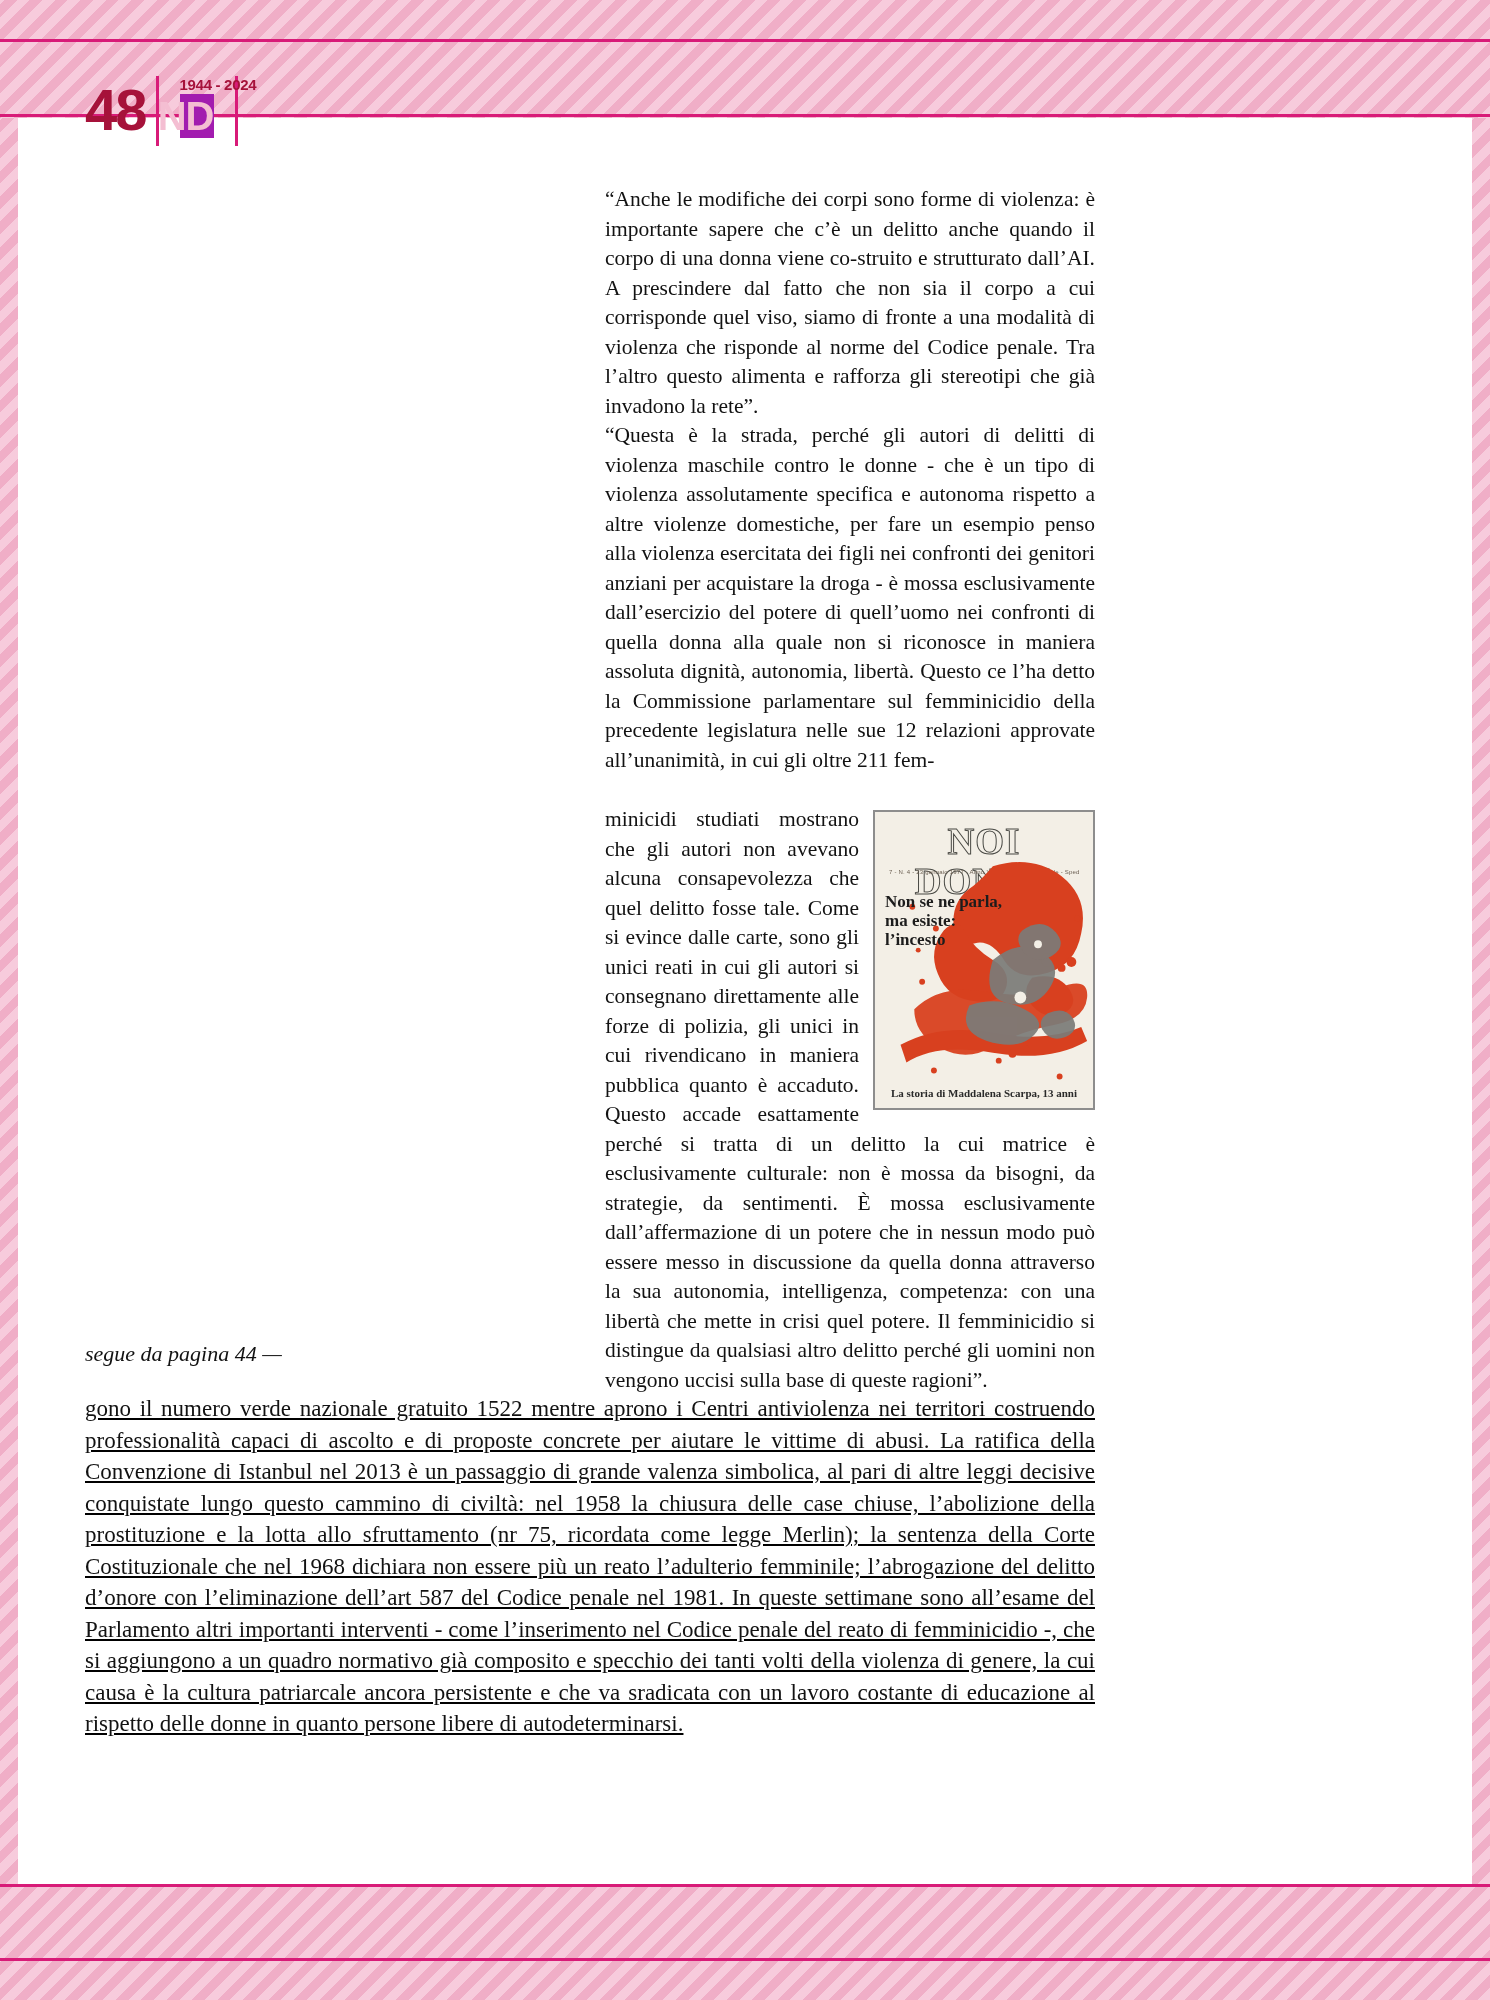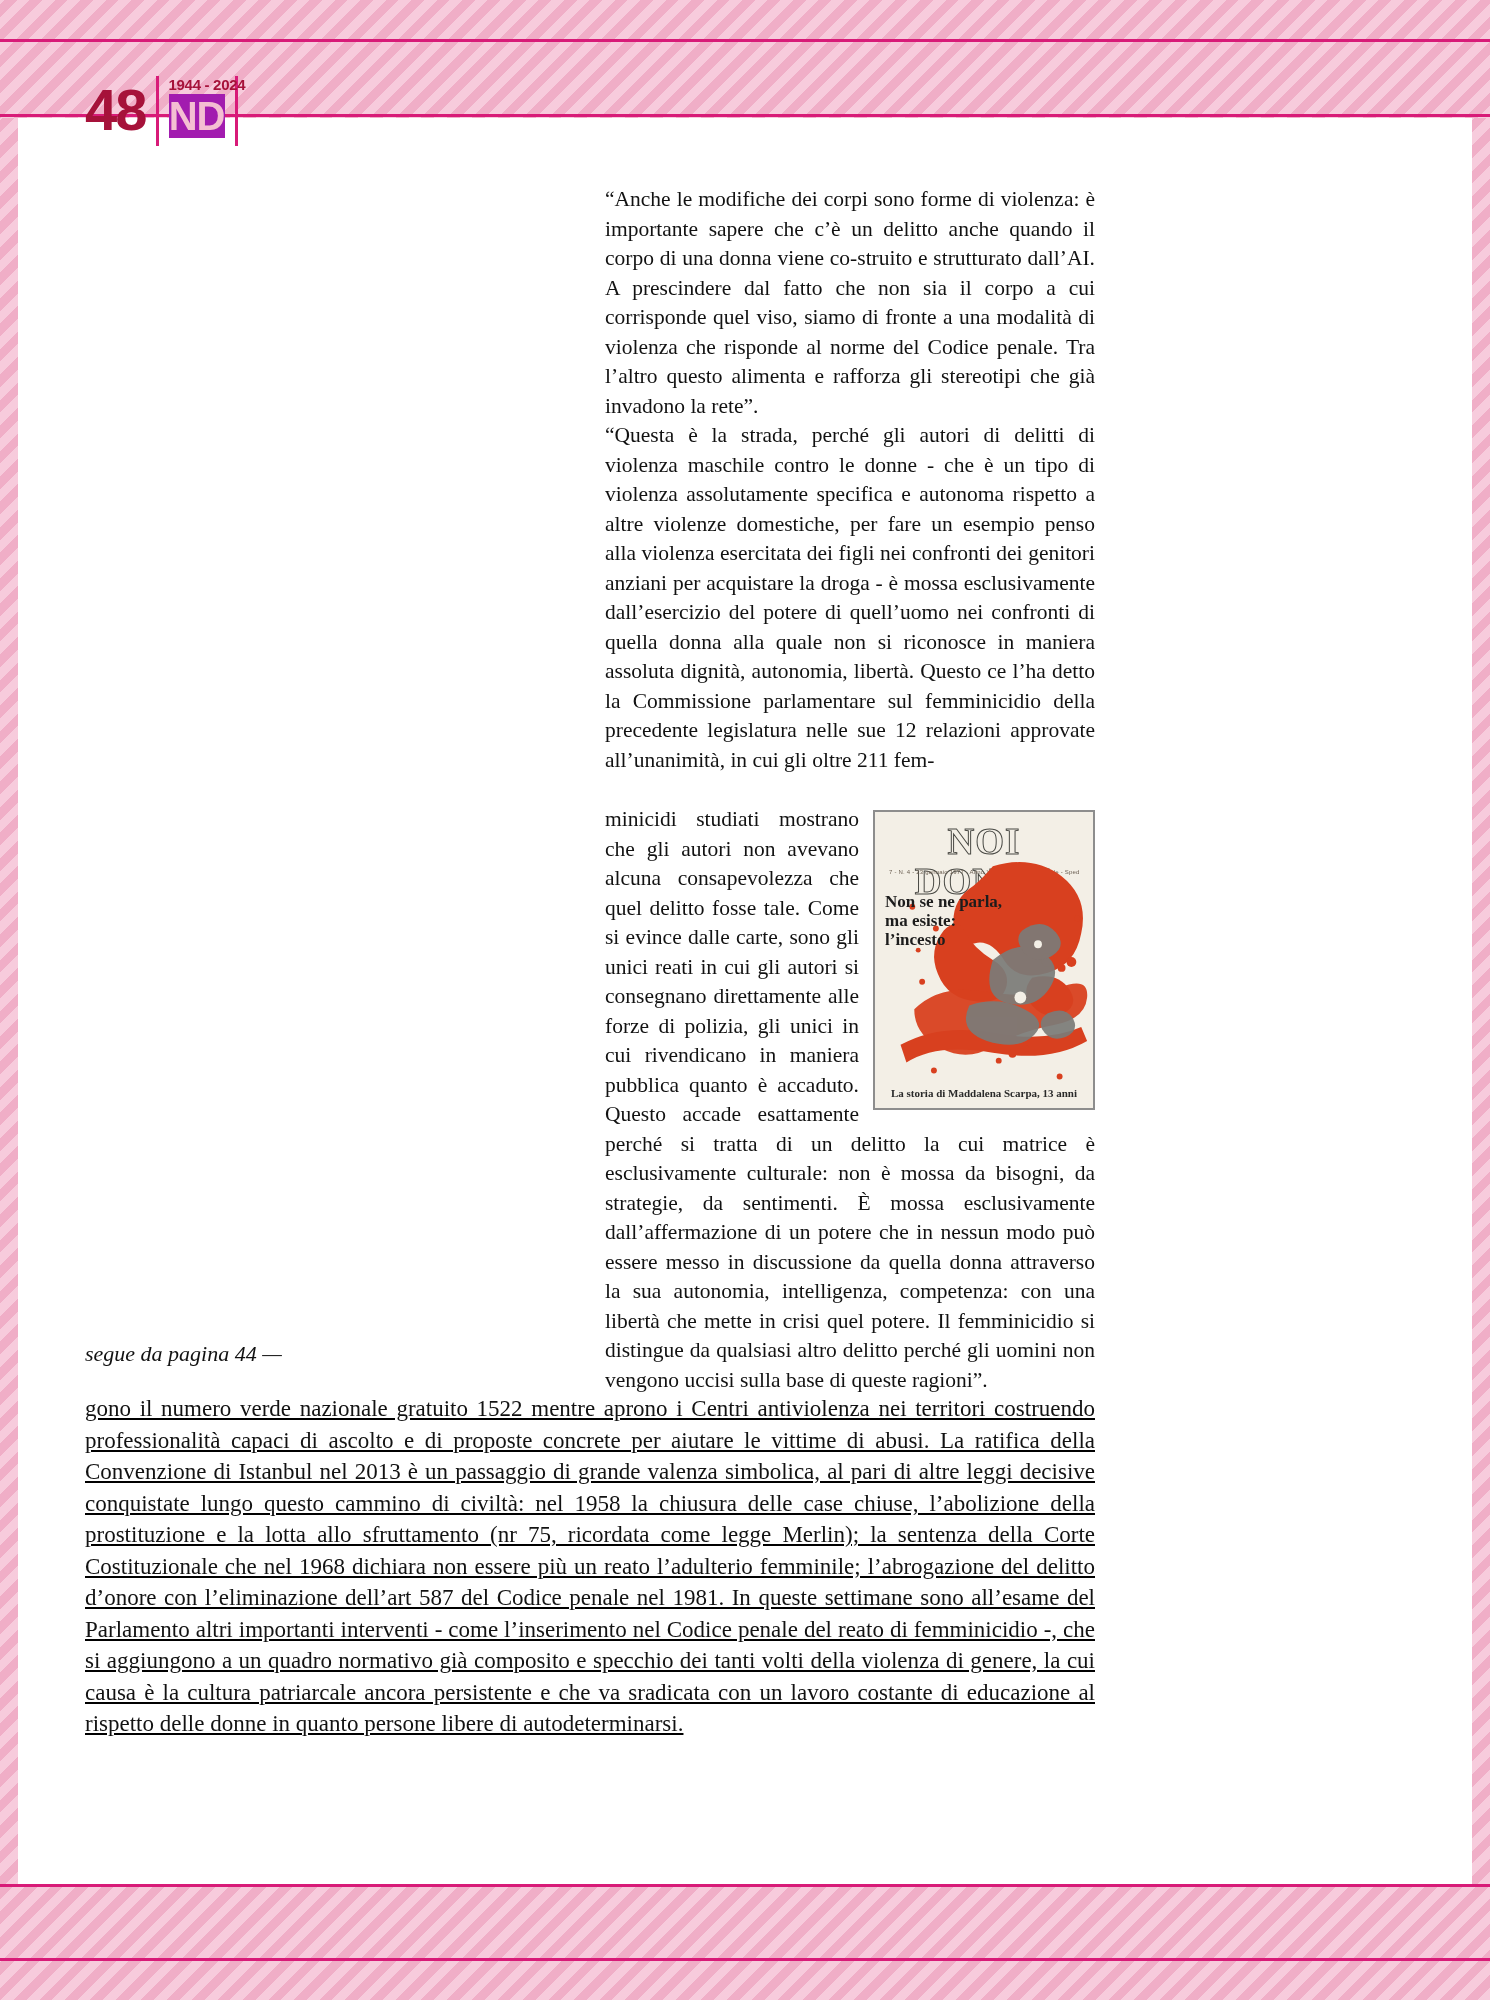--- a/index.html
+++ b/index.html
@@ -61,21 +61,21 @@
     line-height: 68px;
     color: #a6123a;
     letter-spacing: -2px;
     margin-right: 10px;
   }
   .logo-block {
     position: relative;
     width: 82px;
     border-left: 3px solid #d81b78;
     border-right: 3px solid #d81b78;
-    padding: 0 10px;
+    padding: 0 21px;
     height: 70px;
     box-sizing: border-box;
     text-align: center;
   }
   .logo-years {
     font-family: "Liberation Sans", sans-serif;
     font-weight: bold;
     font-size: 15px;
     color: #a6123a;
     line-height: 17px;

